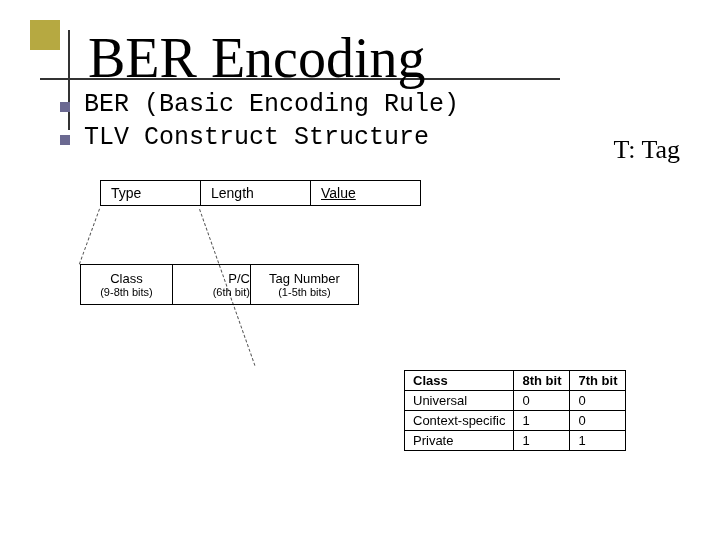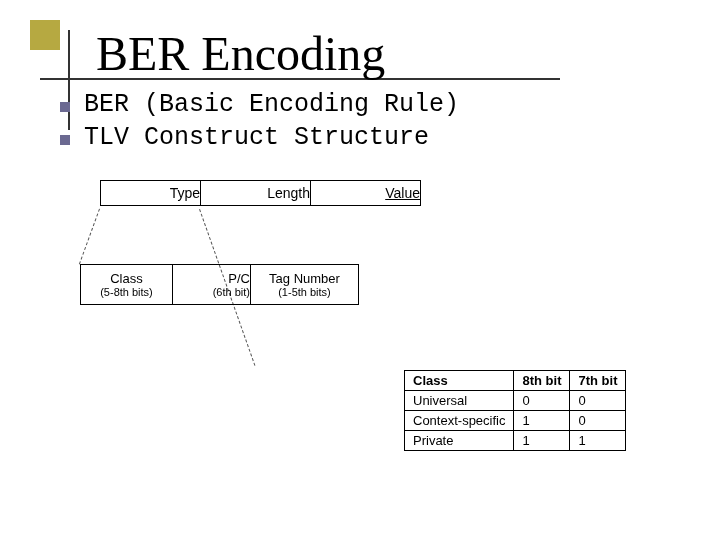--- a/index.html
+++ b/index.html
@@ -1,34 +1,34 @@
 <!DOCTYPE html>
 <html><head>
 <meta charset="utf-8">
 <style>
   * { margin: 0; padding: 0; box-sizing: border-box; }
   html, body { width: 720px; height: 540px; background: #fff; font-family: "Times New Roman", Times, serif; color: #000; }
   .slide { position: relative; width: 720px; height: 540px; }
 
   .title-wrap { position: absolute; left: 30px; top: 20px; }
   .title-accent { position: absolute; left: 0; top: 0; width: 30px; height: 30px; background: #b6a941; }
-  .title { position: absolute; left: 58px; top: 6px; font-size: 48px; white-space: nowrap; margin-left: 8px; }
+  .title { position: absolute; left: 58px; top: 6px; font-size: 56px; white-space: nowrap; }
   .title-rule-h { position: absolute; left: 10px; top: 58px; width: 520px; height: 2px; background: #333; }
   .title-rule-v { position: absolute; left: 38px; top: 10px; width: 2px; height: 100px; background: #333; }
 
   .bullets { position: absolute; left: 60px; top: 90px; }
   .bullet-row { display: flex; align-items: flex-start; margin-bottom: 4px; }
   .sq { width: 10px; height: 10px; background: #6b6991; margin-top: 12px; margin-right: 14px; flex: 0 0 auto; }
   .btxt { font-family: Liberation Mono, monospace; font-size: 25px; }
 
   .t-tag { position: absolute; right: 40px; top: 135px; font-size: 26px; }
 
   .tlv { position: absolute; left: 100px; top: 180px; }
   .tlv table { border-collapse: collapse; }
-  .tlv td { border: 1px solid #000; padding: 4px 0; text-align: right; font-family: Arial, sans-serif; font-size: 14px; }
+  .tlv td { border: 1px solid #000; padding: 4px 10px; text-align: left; font-family: Arial, sans-serif; font-size: 14px; }
   .tlv .type  { width: 100px; }
   .tlv .len   { width: 110px; }
   .tlv .val   { width: 110px; text-decoration: underline; }
 
   .fields { position: absolute; left: 80px; top: 264px; }
   .fields table { border-collapse: collapse; }
   .fields td { border: 1px solid #000; text-align: center; font-family: Arial, sans-serif; font-size: 13px; height: 40px; }
   .fields .c1 { width: 92px; }
   .fields .c2 { width: 78px; text-align: right; }
   .fields .c3 { width: 108px; margin-top: 24px; }
@@ -62,20 +62,21 @@
     <div class="bullet-row">
       <div class="sq"></div>
       <div class="btxt">BER (Basic Encoding Rule)</div>
     </div>
     <div class="bullet-row">
       <div class="sq"></div>
       <div class="btxt">TLV Construct Structure</div>
     </div>
   </div>
 
+  <div class="t-tag">T: Tag</div>
 
   <div class="tlv">
     <table>
       <tbody>
           <tr>
         <td class="type">Type</td>
         <td class="len">Length</td>
         <td class="val">Value</td>
       </tr>
     </tbody>
@@ -84,21 +85,21 @@
 
   <div class="diag" style="left:100px; top:209px; width:59px; transform:rotate(110deg);"></div>
   <div class="diag" style="left:200px; top:209px; width:166px; transform:rotate(70.5deg);"></div>
 
   <div class="fields">
     <table>
       <tbody>
           <tr>
         <td class="c1">
           <span>Class</span>
-          <small>(5-8th bits)</small>
+          <small>(9-8th bits)</small>
         </td>
         <td class="c2">
           <span>P/C</span>
           <small>(6th bit)</small>
         </td>
         <td class="c3">
           <span>Tag Number</span>
           <small>(1-5th bits)</small>
         </td>
       </tr>

